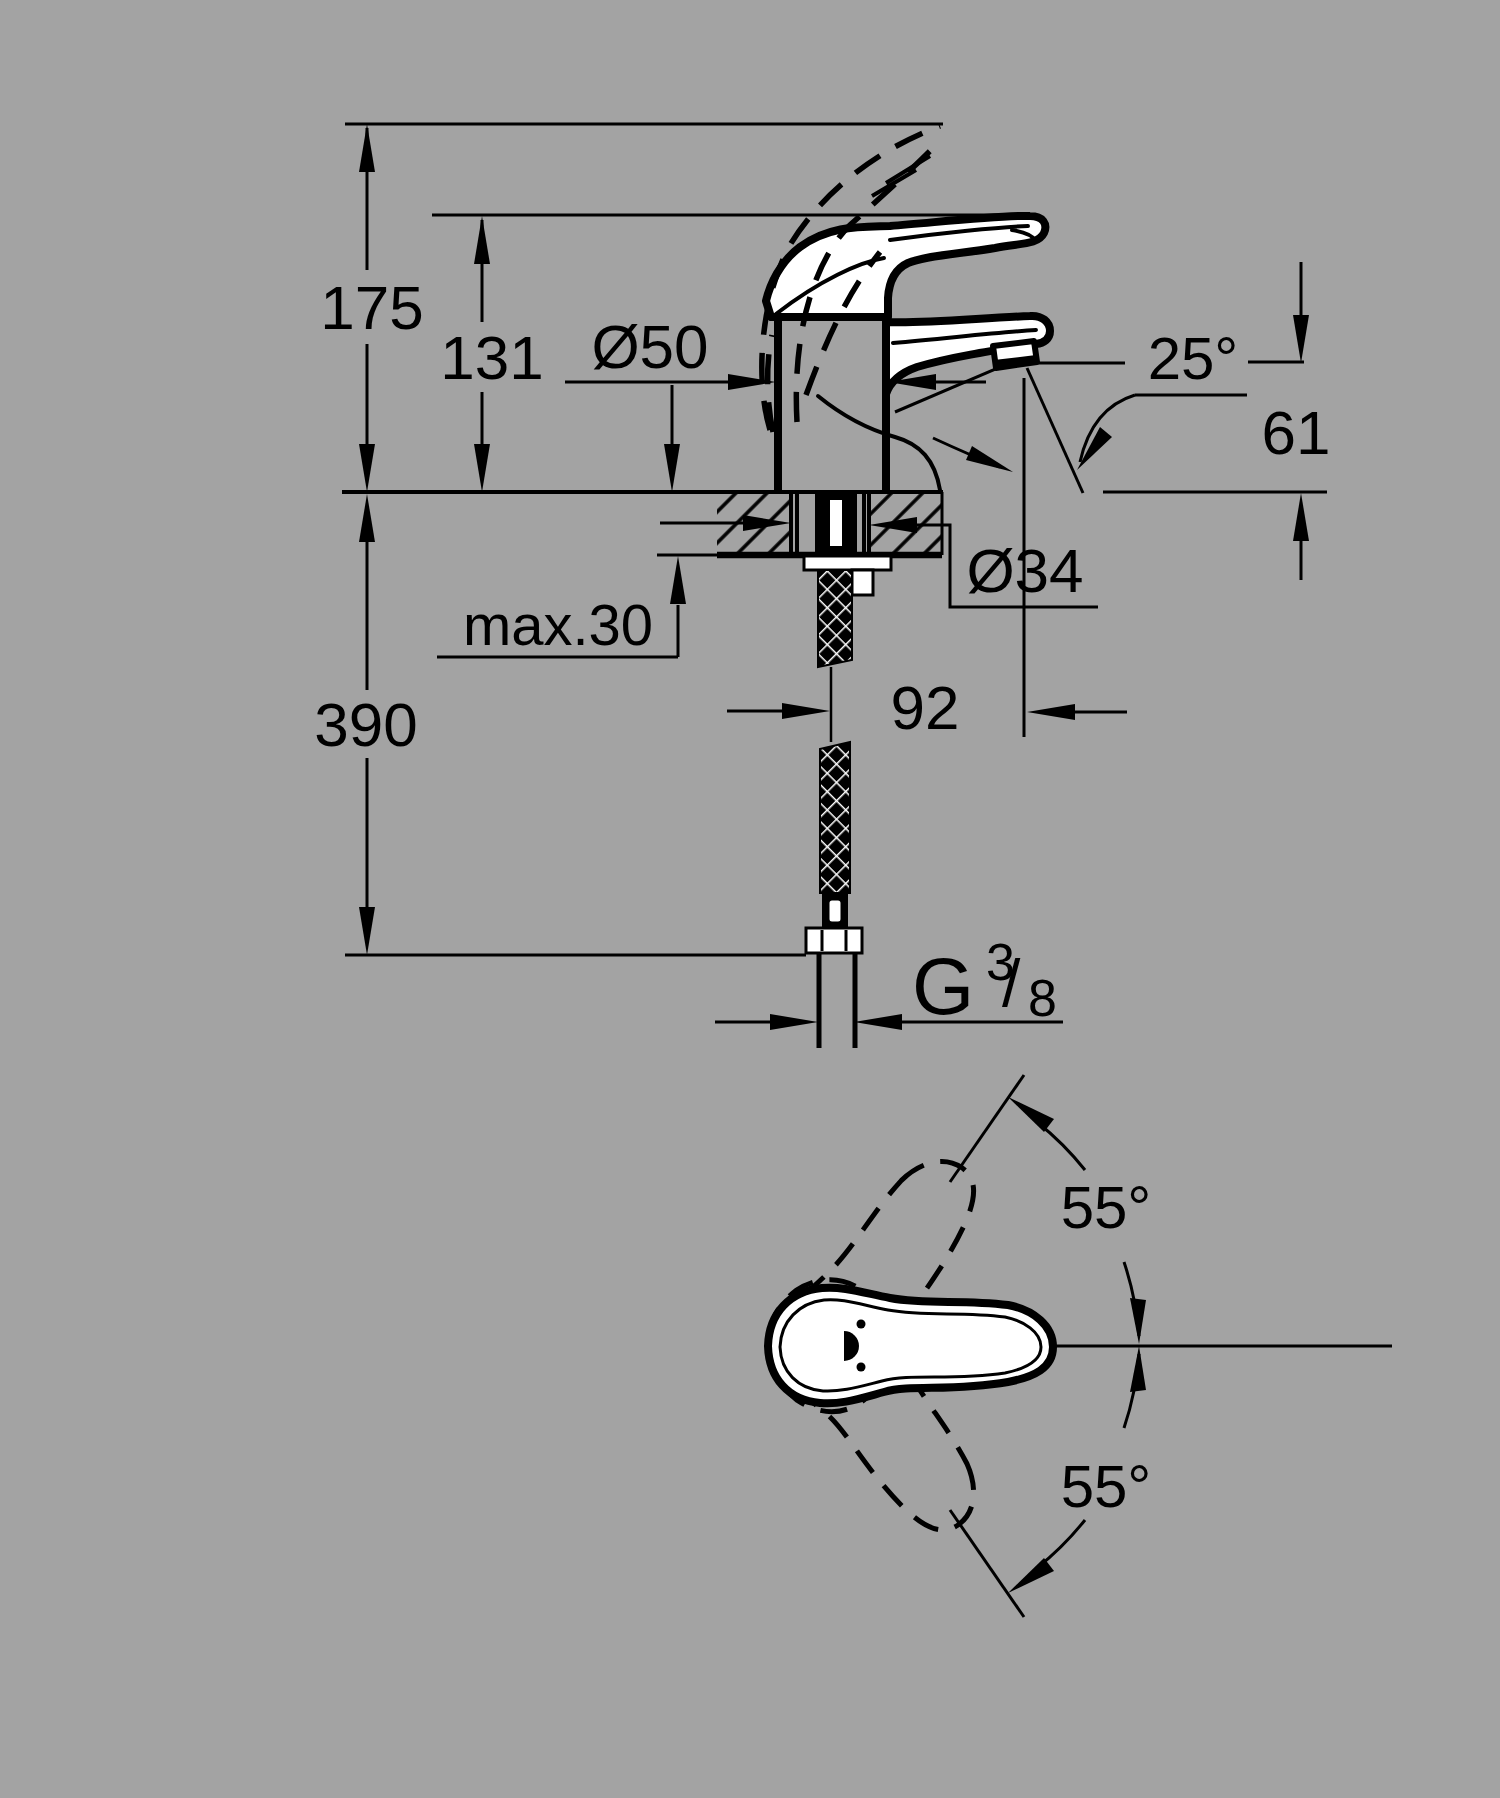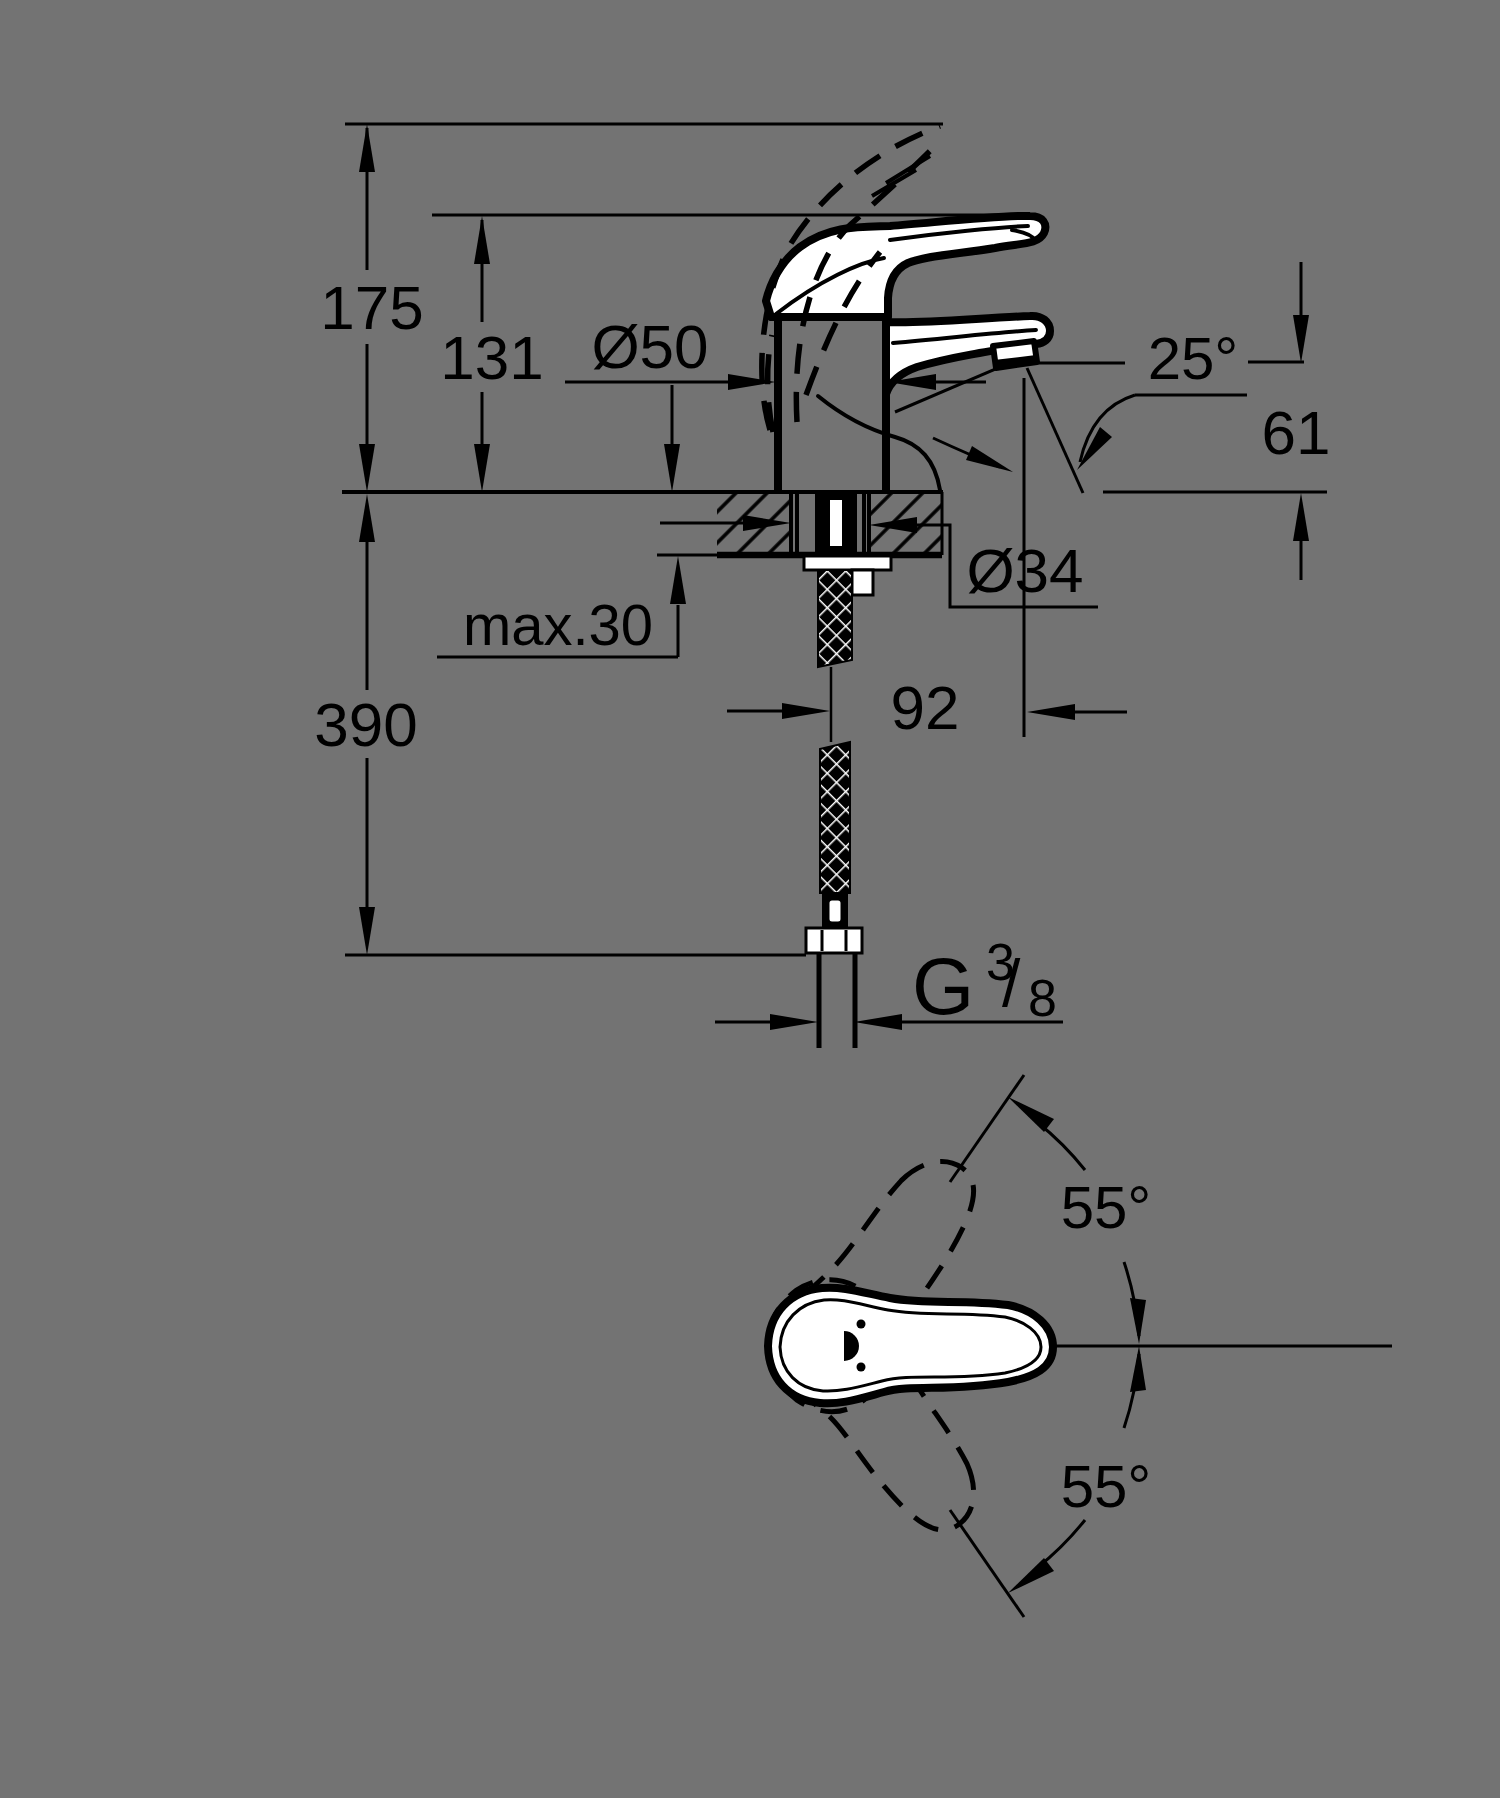--- a/index.html
+++ b/index.html
@@ -1,16 +1,16 @@
 <!DOCTYPE html>
 <html><head>
 <meta charset="utf-8">
 <style>
   html,body{margin:0;padding:0;background:#ffffff;}
-  .stage{width:1500px;height:1798px;position:relative;background:#737373;overflow:hidden;}
+  .stage{width:1500px;height:1798px;position:relative;background:#a3a3a3;overflow:hidden;}
   svg{display:block;}
   .ln{stroke:#000;fill:none;stroke-width:3;}
   .ln2{stroke:#000;fill:none;stroke-width:2.5;}
   .ln4{stroke:#000;fill:none;stroke-width:4;}
   .ln5{stroke:#000;fill:none;stroke-width:5;}
   .ln6{stroke:#000;fill:none;stroke-width:6.5;}
   .out{stroke:#000;fill:#fff;stroke-width:8;stroke-linejoin:round;}
   .out6{stroke:#000;fill:#fff;stroke-width:6;stroke-linejoin:round;}
   .acc{stroke:#000;fill:none;stroke-width:4;stroke-linecap:round;}
   .dsh{stroke:#000;fill:none;stroke-width:5.5;stroke-dasharray:30 18;stroke-linecap:butt;}

